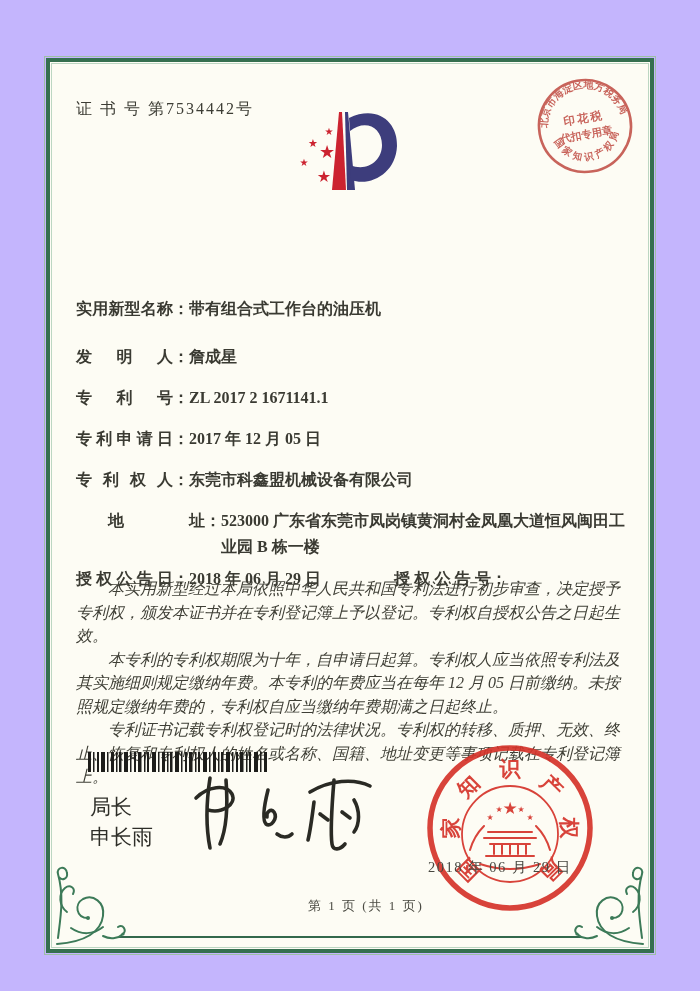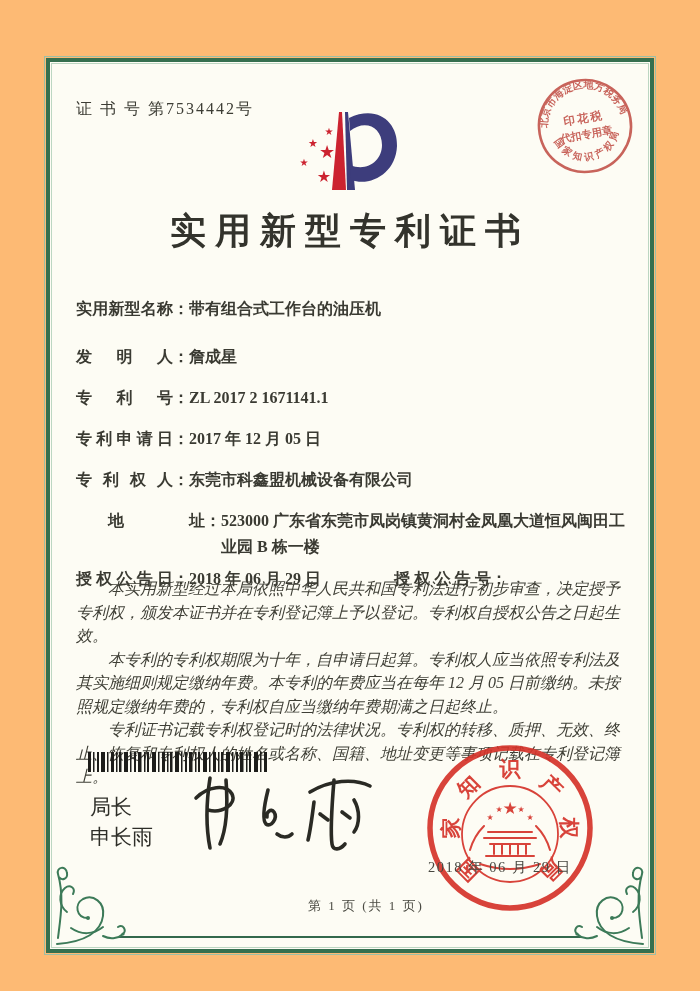--- a/index.html
+++ b/index.html
@@ -1,18 +1,18 @@
 <!DOCTYPE html>
 <html><head>
 <meta charset="utf-8">
 <style>
   html,body{margin:0;padding:0;}
   body{width:700px;height:991px;background:#ffffff;position:relative;
        font-family:"Liberation Serif","DejaVu Serif",serif;color:#35352e;}
-  .page{position:absolute;inset:0;background:#fdba74;overflow:hidden;}
+  .page{position:absolute;inset:0;background:#c4b5fd;overflow:hidden;}
   
   .frame{position:absolute;inset:58px 46px 38px 46px;border:4px solid #356f4f;
          outline:1px solid #9cbfa5;outline-offset:1px;background:#fdfcf4;}
   .frame-inner{position:absolute;inset:1px;border:1px solid #bcd6c2;}
   .waves{position:absolute;inset:63px 51px 43px 51px;z-index:0;}
   
   .content{position:absolute;inset:0;z-index:2;}
   .cert-no{position:absolute;left:76px;top:99px;font-size:16px;letter-spacing:2px;color:#3c3c34;}
   .logo{position:absolute;left:283px;top:98px;}
   .title{position:absolute;left:0;top:207px;width:100%;text-align:center;
@@ -120,21 +120,20 @@
       <text font-size="10" fill="#bf4a41" font-weight="bold">
         <textPath href="#arcTop" startOffset="50%" text-anchor="middle">北京市海淀区地方税务局</textPath>
       </text>
       <text font-size="9.5" fill="#bf4a41" font-weight="bold" letter-spacing="3">
         <textPath href="#arcBot" startOffset="50%" text-anchor="middle">国家知识产权局</textPath>
       </text>
       <text x="54" y="50" text-anchor="middle" font-size="11.5" fill="#bf4a41" font-weight="bold" letter-spacing="2">印花税</text>
       <text x="54" y="66" text-anchor="middle" font-size="10.5" fill="#bf4a41" font-weight="bold">代扣专用章</text>
     </svg>
 
-    <div class="title">实用新型专利证书</div>
 
     <div class="fields">
       <div class="frow first">
         <span class="flabel">实用新型名称</span>
           <span class="fcolon">：</span>
         <span class="fvalue">带有组合式工作台的油压机</span>
       </div>
       <div class="frow">
         <span class="flabel">发明人</span>
           <span class="fcolon">：</span>

